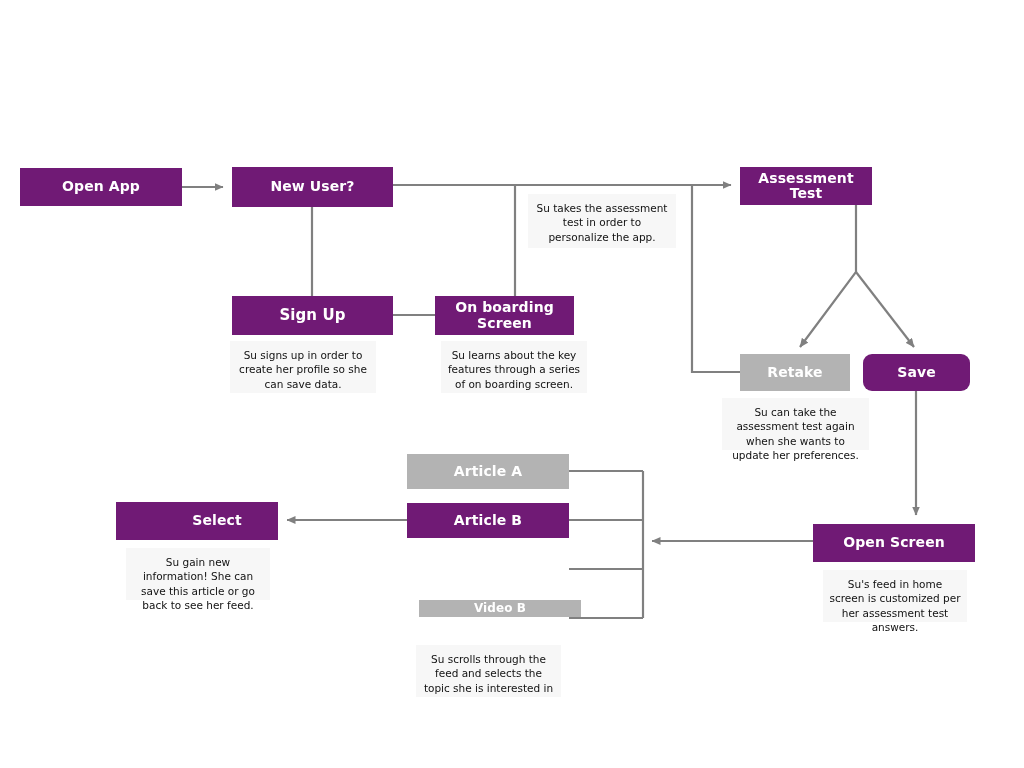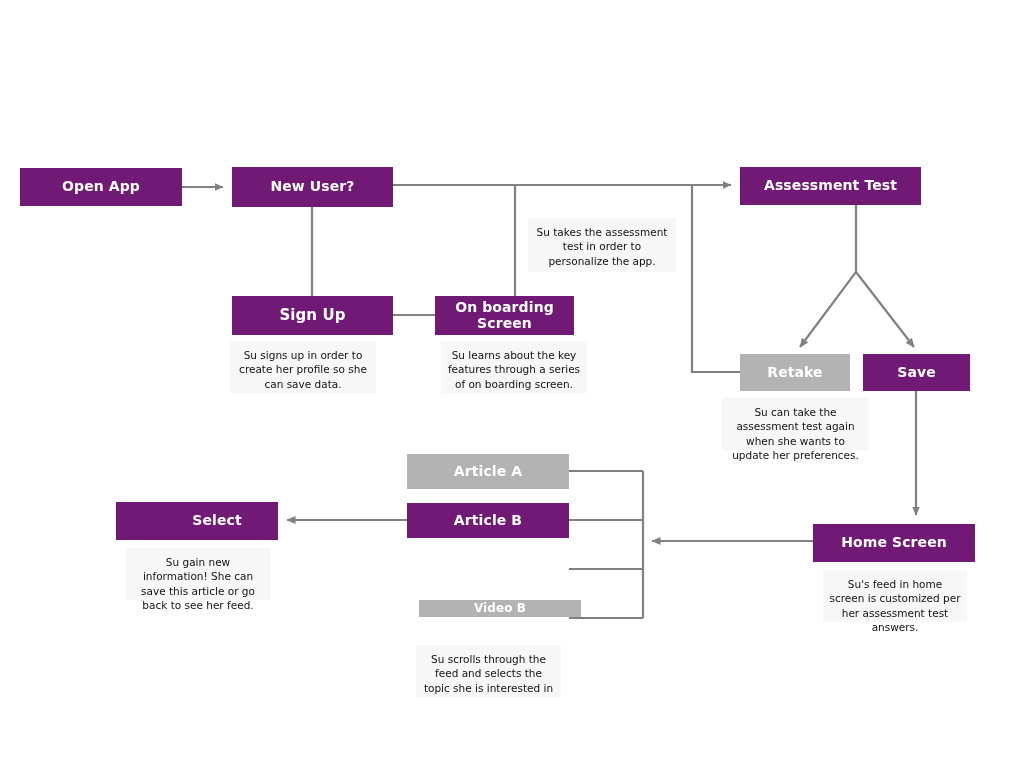--- a/index.html
+++ b/index.html
@@ -109,62 +109,62 @@
   </svg>
 
   <div class="node dark" style="left:20px; top:168px; width:162px; height:38px; font-size:14px;">
     <span class="node-label">Open App</span>
   </div>
 
   <div class="node dark" style="left:232px; top:167px; width:161px; height:40px; font-size:14px;">
     <span class="node-label">New User?</span>
   </div>
 
-  <div class="node dark" style="left:740px; top:167px; width:181px; height:38px; font-size:14px;">
+  <div class="node dark" style="left:740px; top:167px; width:132px; height:38px; font-size:14px;">
     <span class="node-label">Assessment Test</span>
   </div>
 
   <div class="node dark" style="left:232px; top:296px; width:161px; height:39px; font-size:15px;">
     <span class="node-label">Sign Up</span>
   </div>
 
   <div class="node dark" style="left:435px; top:296px; width:139px; height:39px; font-size:14px;">
     <span class="node-label">On boarding Screen</span>
   </div>
 
   <div class="node gray" style="left:740px; top:354px; width:110px; height:37px; font-size:14px;">
     <span class="node-label">Retake</span>
   </div>
 
-  <div class="node dark" style="left:863px; top:354px; width:107px; height:37px; font-size:14px;">
+  <div class="node dark" style="left:863px; top:354px; width:107px; height:37px; font-size:14px;border-radius:9px;">
     <span class="node-label">Save</span>
   </div>
 
   <div class="node dark" style="left:813px; top:524px; width:162px; height:38px; font-size:14px;">
-    <span class="node-label">Home Screen</span>
+    <span class="node-label">Open Screen</span>
   </div>
 
   <div class="node gray" style="left:407px; top:454px; width:162px; height:35px; font-size:14px;">
     <span class="node-label">Article A</span>
   </div>
 
   <div class="node dark" style="left:407px; top:503px; width:162px; height:35px; font-size:14px;">
     <span class="node-label">Article B</span>
   </div>
 
 
   <div class="node gray" style="left:407px; top:600px; width:162px; height:17px; font-size:12px;margin-left:12px;">
     <span class="node-label">Video B</span>
   </div>
 
   <div class="node dark" style="left:116px; top:502px; width:162px; height:38px; font-size:14px;padding-left:40px;">
     <span class="node-label">Select</span>
   </div>
 
-  <div class="note" style="left:528px; top:194px; width:148px; height:54px;margin-top:24px;">
+  <div class="note" style="left:528px; top:194px; width:148px; height:54px;">
     <span class="note-text">Su takes the assessment test in order to personalize the app.</span>
   </div>
 
   <div class="note" style="left:230px; top:341px; width:146px; height:52px;">
     <span class="note-text">Su signs up in order to create her profile so she can save data.</span>
   </div>
 
   <div class="note" style="left:441px; top:341px; width:146px; height:52px;">
     <span class="note-text">Su learns about the key features through a series of on boarding screen.</span>
   </div>

